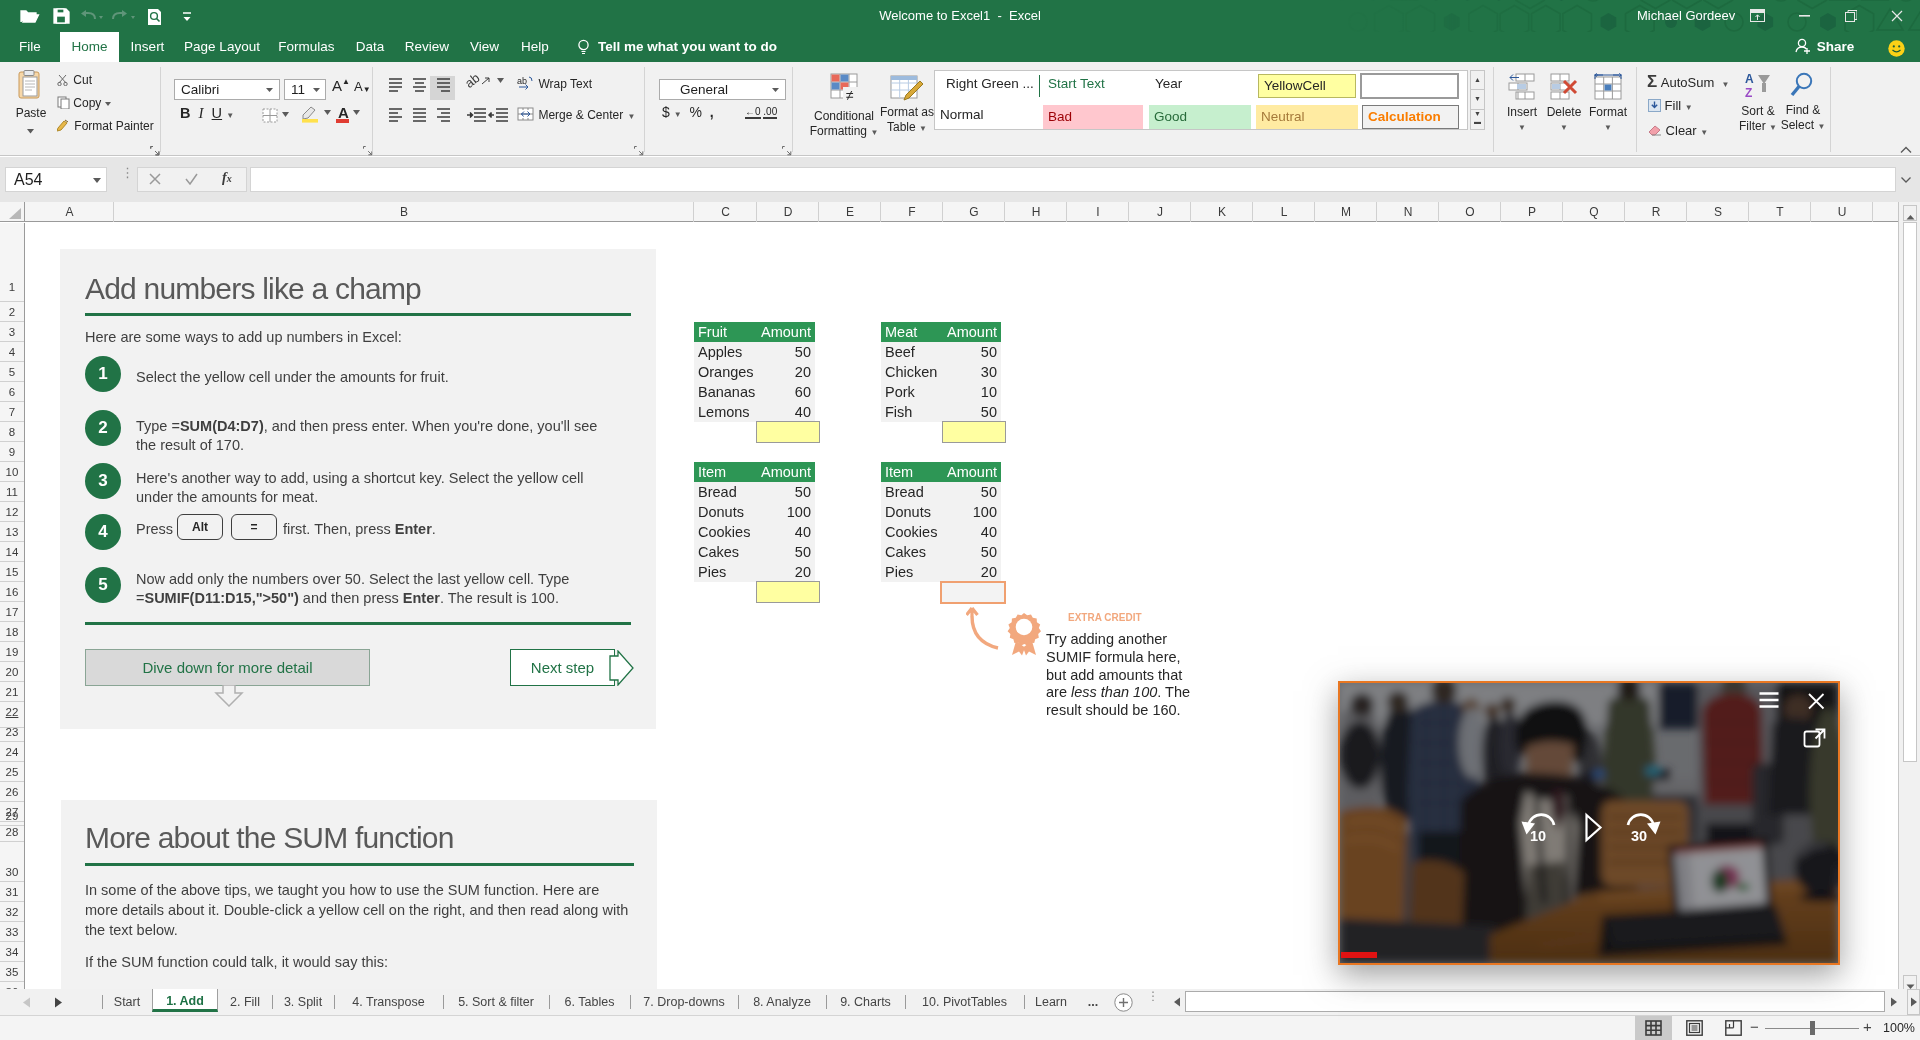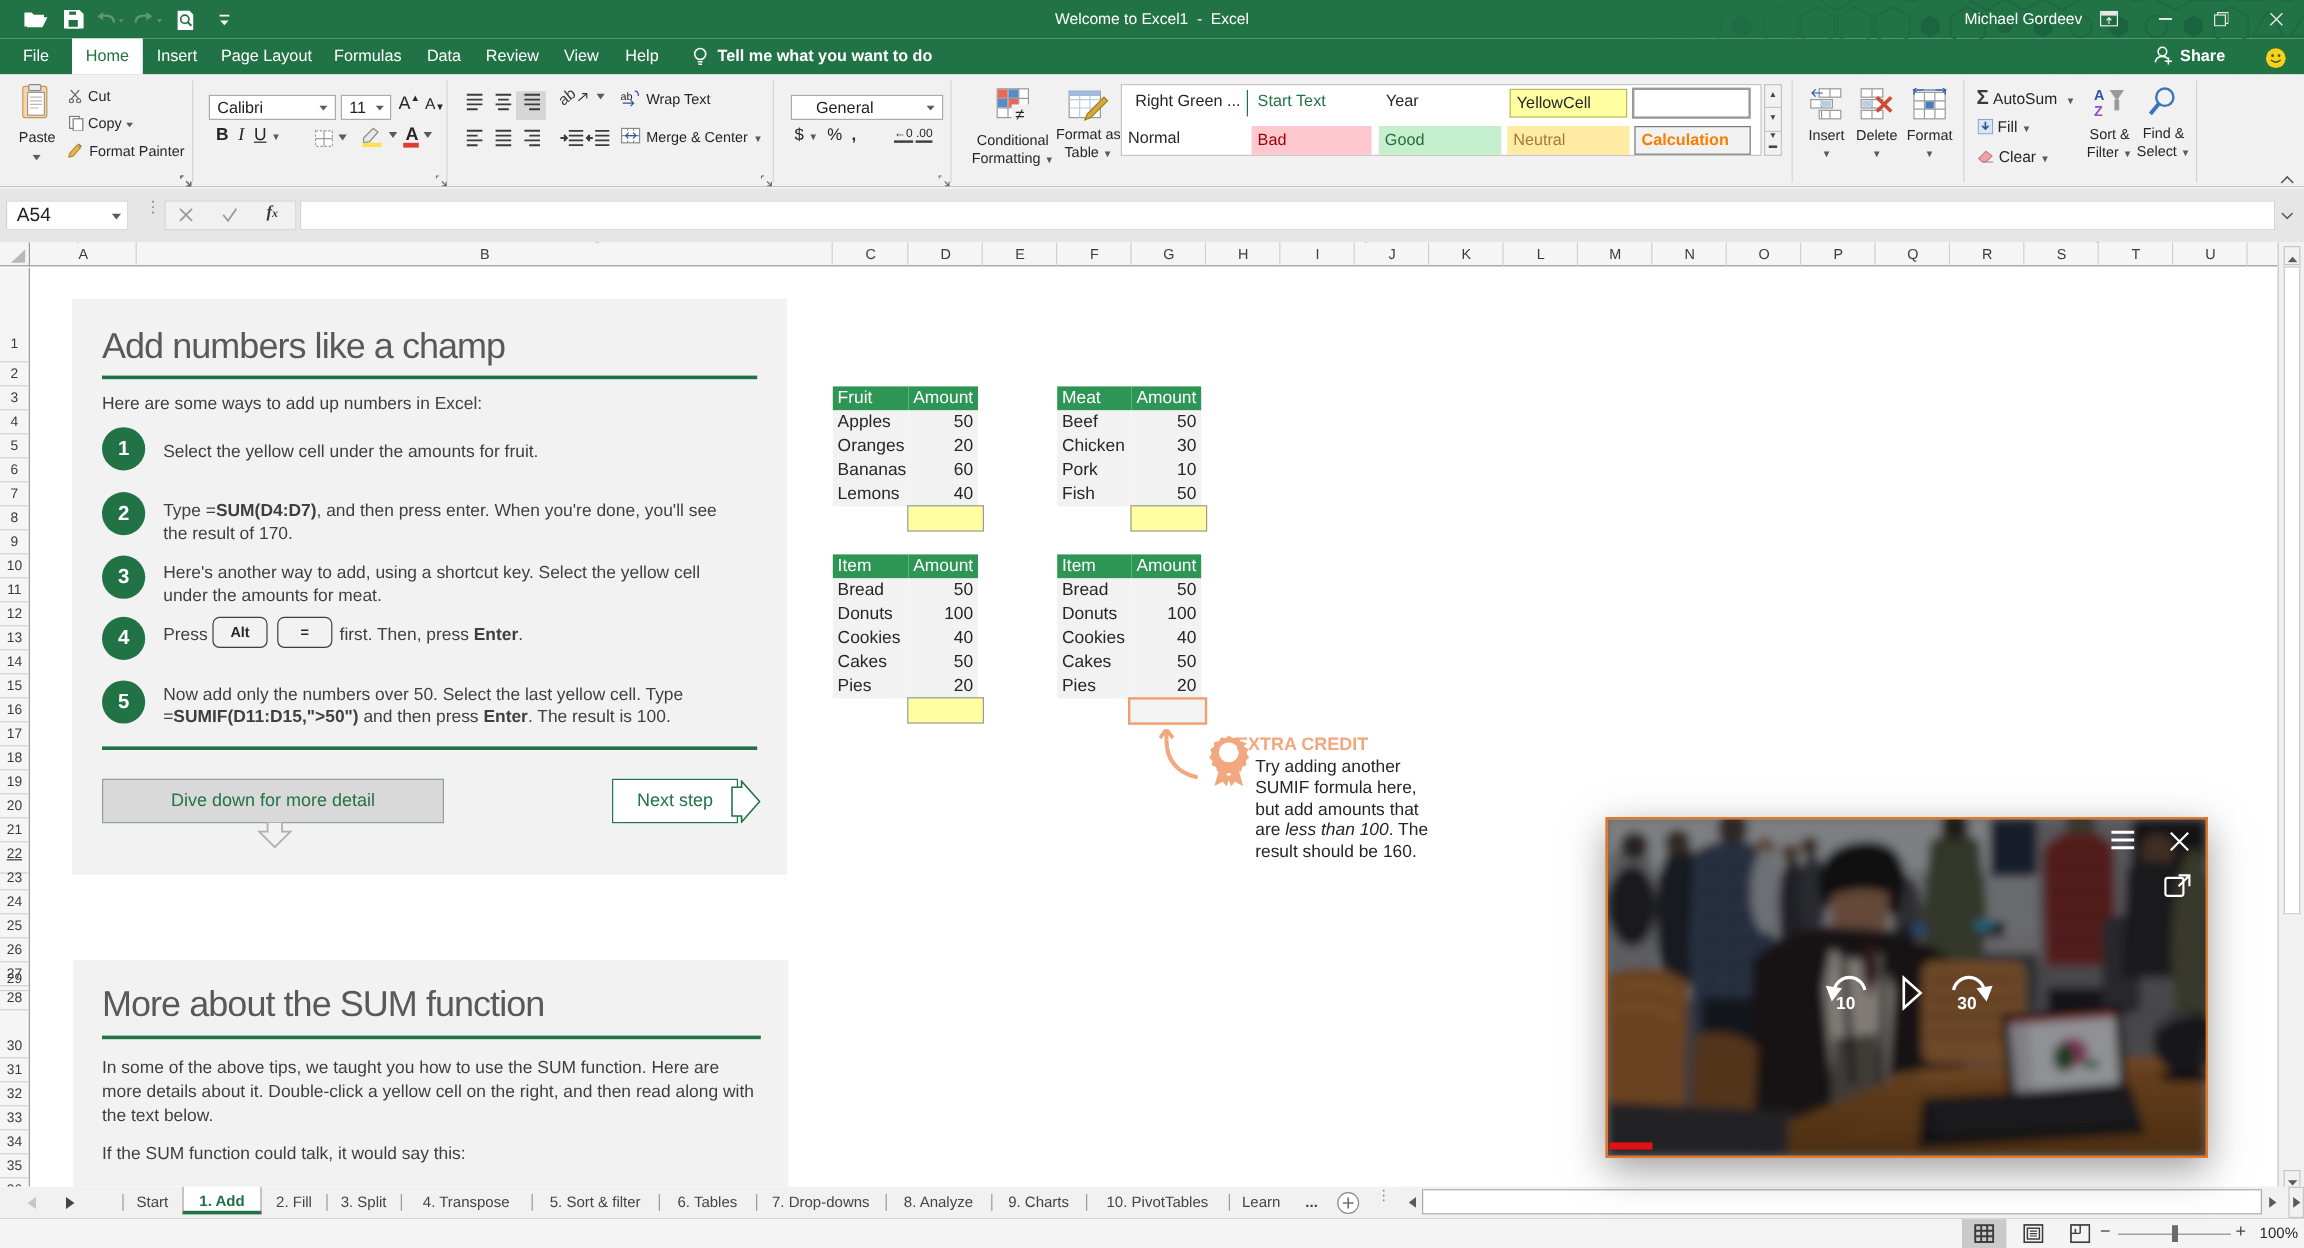--- a/index.html
+++ b/index.html
@@ -616,21 +616,21 @@
         <path d="M6 12 v-7 M6 4 l-5.5 7 M6 4 l5.5 7" fill="none" stroke="#f2a87e" stroke-width="3.2"></path>
       </svg>
  <svg class="abs" style="left:1007px;top:389px" width="34" height="44" viewBox="0 0 34 44">
   <g fill="#f2a87e">
           <path d="M17 1 l3.2 2.2 3.8-0.8 1.8 3.4 3.9 0.6 0.2 3.9 3.3 2.1 -1.4 3.6 2.2 3.2 -2.8 2.7 0.6 3.8 -3.6 1.5 -1 3.7 -3.9 -0.2 -2.5 3 -3.5 -1.7 -3.5 1.7 -2.5 -3 -3.9 0.2 -1 -3.7 -3.6 -1.5 0.6 -3.8 -2.8 -2.7 2.2 -3.2 -1.4 -3.6 3.3 -2.1 0.2 -3.9 3.9 -0.6 1.8 -3.4 3.8 0.8 z"></path>
   <path d="M9 29 L5 43 l7 -3.5 3 4 3 -8 z"></path>
           <path d="M25 29 L29 43 l-7 -3.5 -3 4 -3 -8 z"></path>
         </g>
   <circle cx="17" cy="15" r="8.3" fill="#fff"></circle>
       </svg>
- <div class="abs" style="left:1030px;top:389px;font-size:15px;font-weight:bold;color:#f2a87e;">EXTRA CREDIT</div>
+ <div class="abs" style="left:1068px;top:389px;font-size:10px;font-weight:bold;color:#f2a87e;">EXTRA CREDIT</div>
  <div class="abs" style="left:1046px;top:408px;font-size:14.5px;color:#262626;line-height:17.8px;">Try adding another<br>SUMIF formula here,<br>but add amounts that<br>are <i>less than 100</i>. The<br>result should be 160.</div>
 </div>
 
 <div class="abs" style="left:1898px;top:202px;width:22px;height:787px;background:#f1f1f1;border-left:1px solid #c6c6c6;"></div>
 <div class="abs" style="left:1903px;top:205px;width:14px;height:16px;background:#f1f1f1;border:1px solid #c6c6c6;text-align:center;"><svg width="9" height="6" viewBox="0 0 9 6" style="margin-top:4px;">
         <path d="M0.5 5.5 L4.5 1 L8.5 5.5 z" fill="#5a5a5a"></path>
       </svg></div>
 <div class="abs" style="left:1903px;top:222px;width:14px;height:540px;background:#fff;border:1px solid #c6c6c6;"></div>
 <div class="abs" style="left:1903px;top:762px;width:14px;height:213px;background:#f1f1f1;"></div>
 <div class="abs" style="left:1903px;top:975px;width:14px;height:15px;background:#f1f1f1;border:1px solid #c6c6c6;text-align:center;"><svg width="9" height="6" viewBox="0 0 9 6" style="margin-top:4px;">

